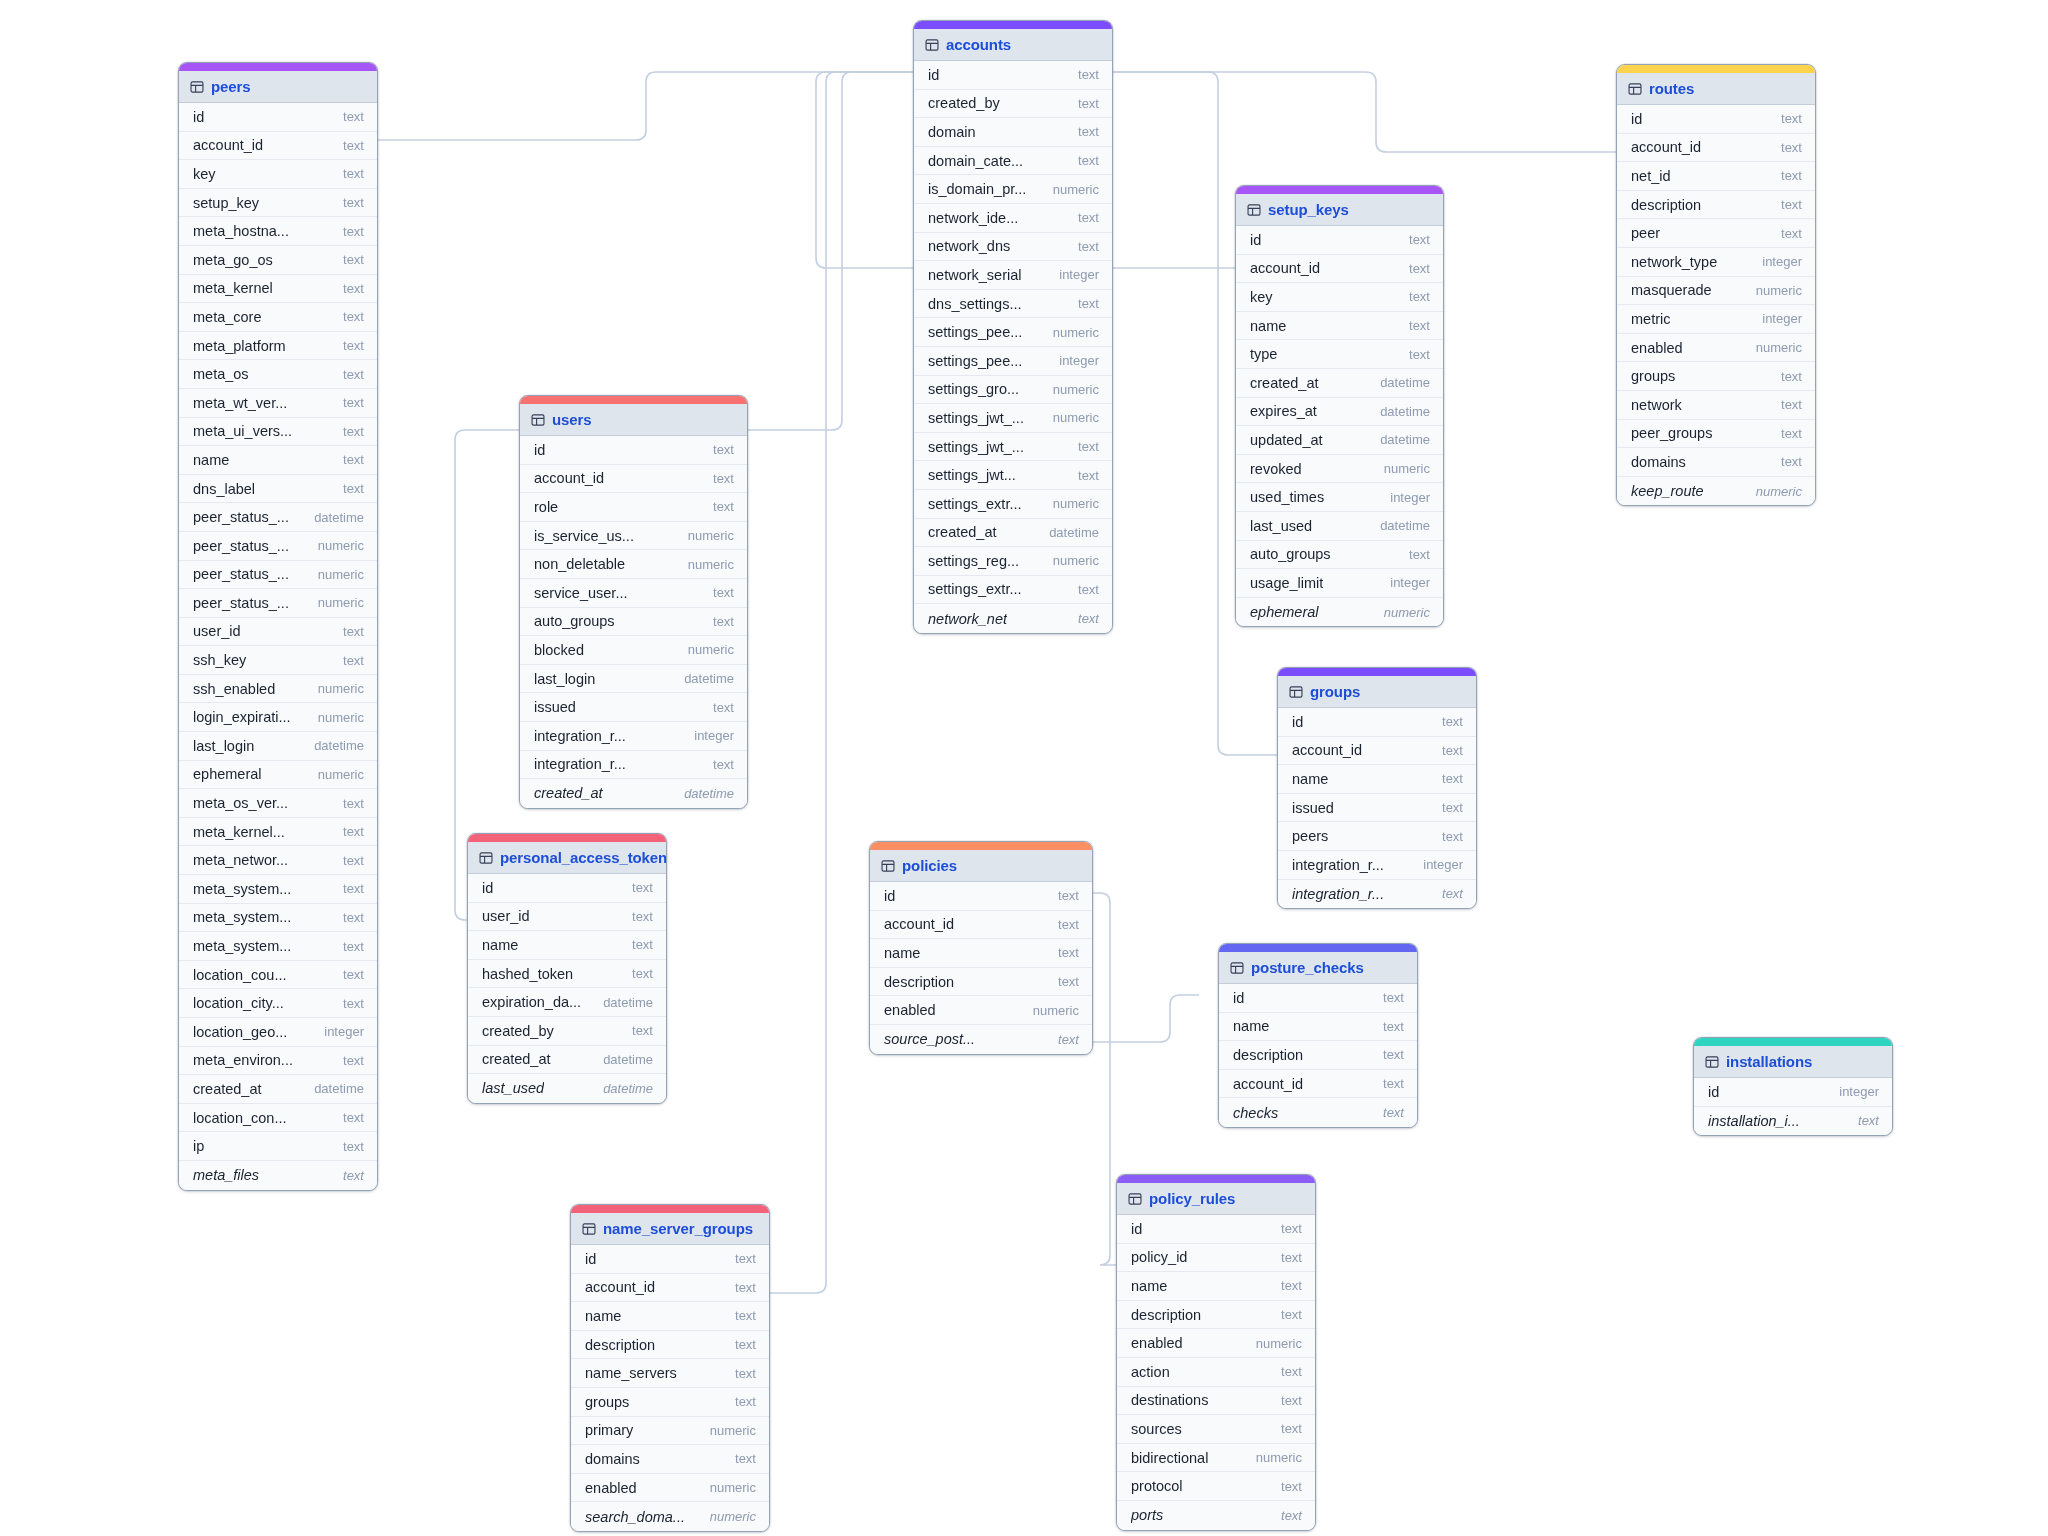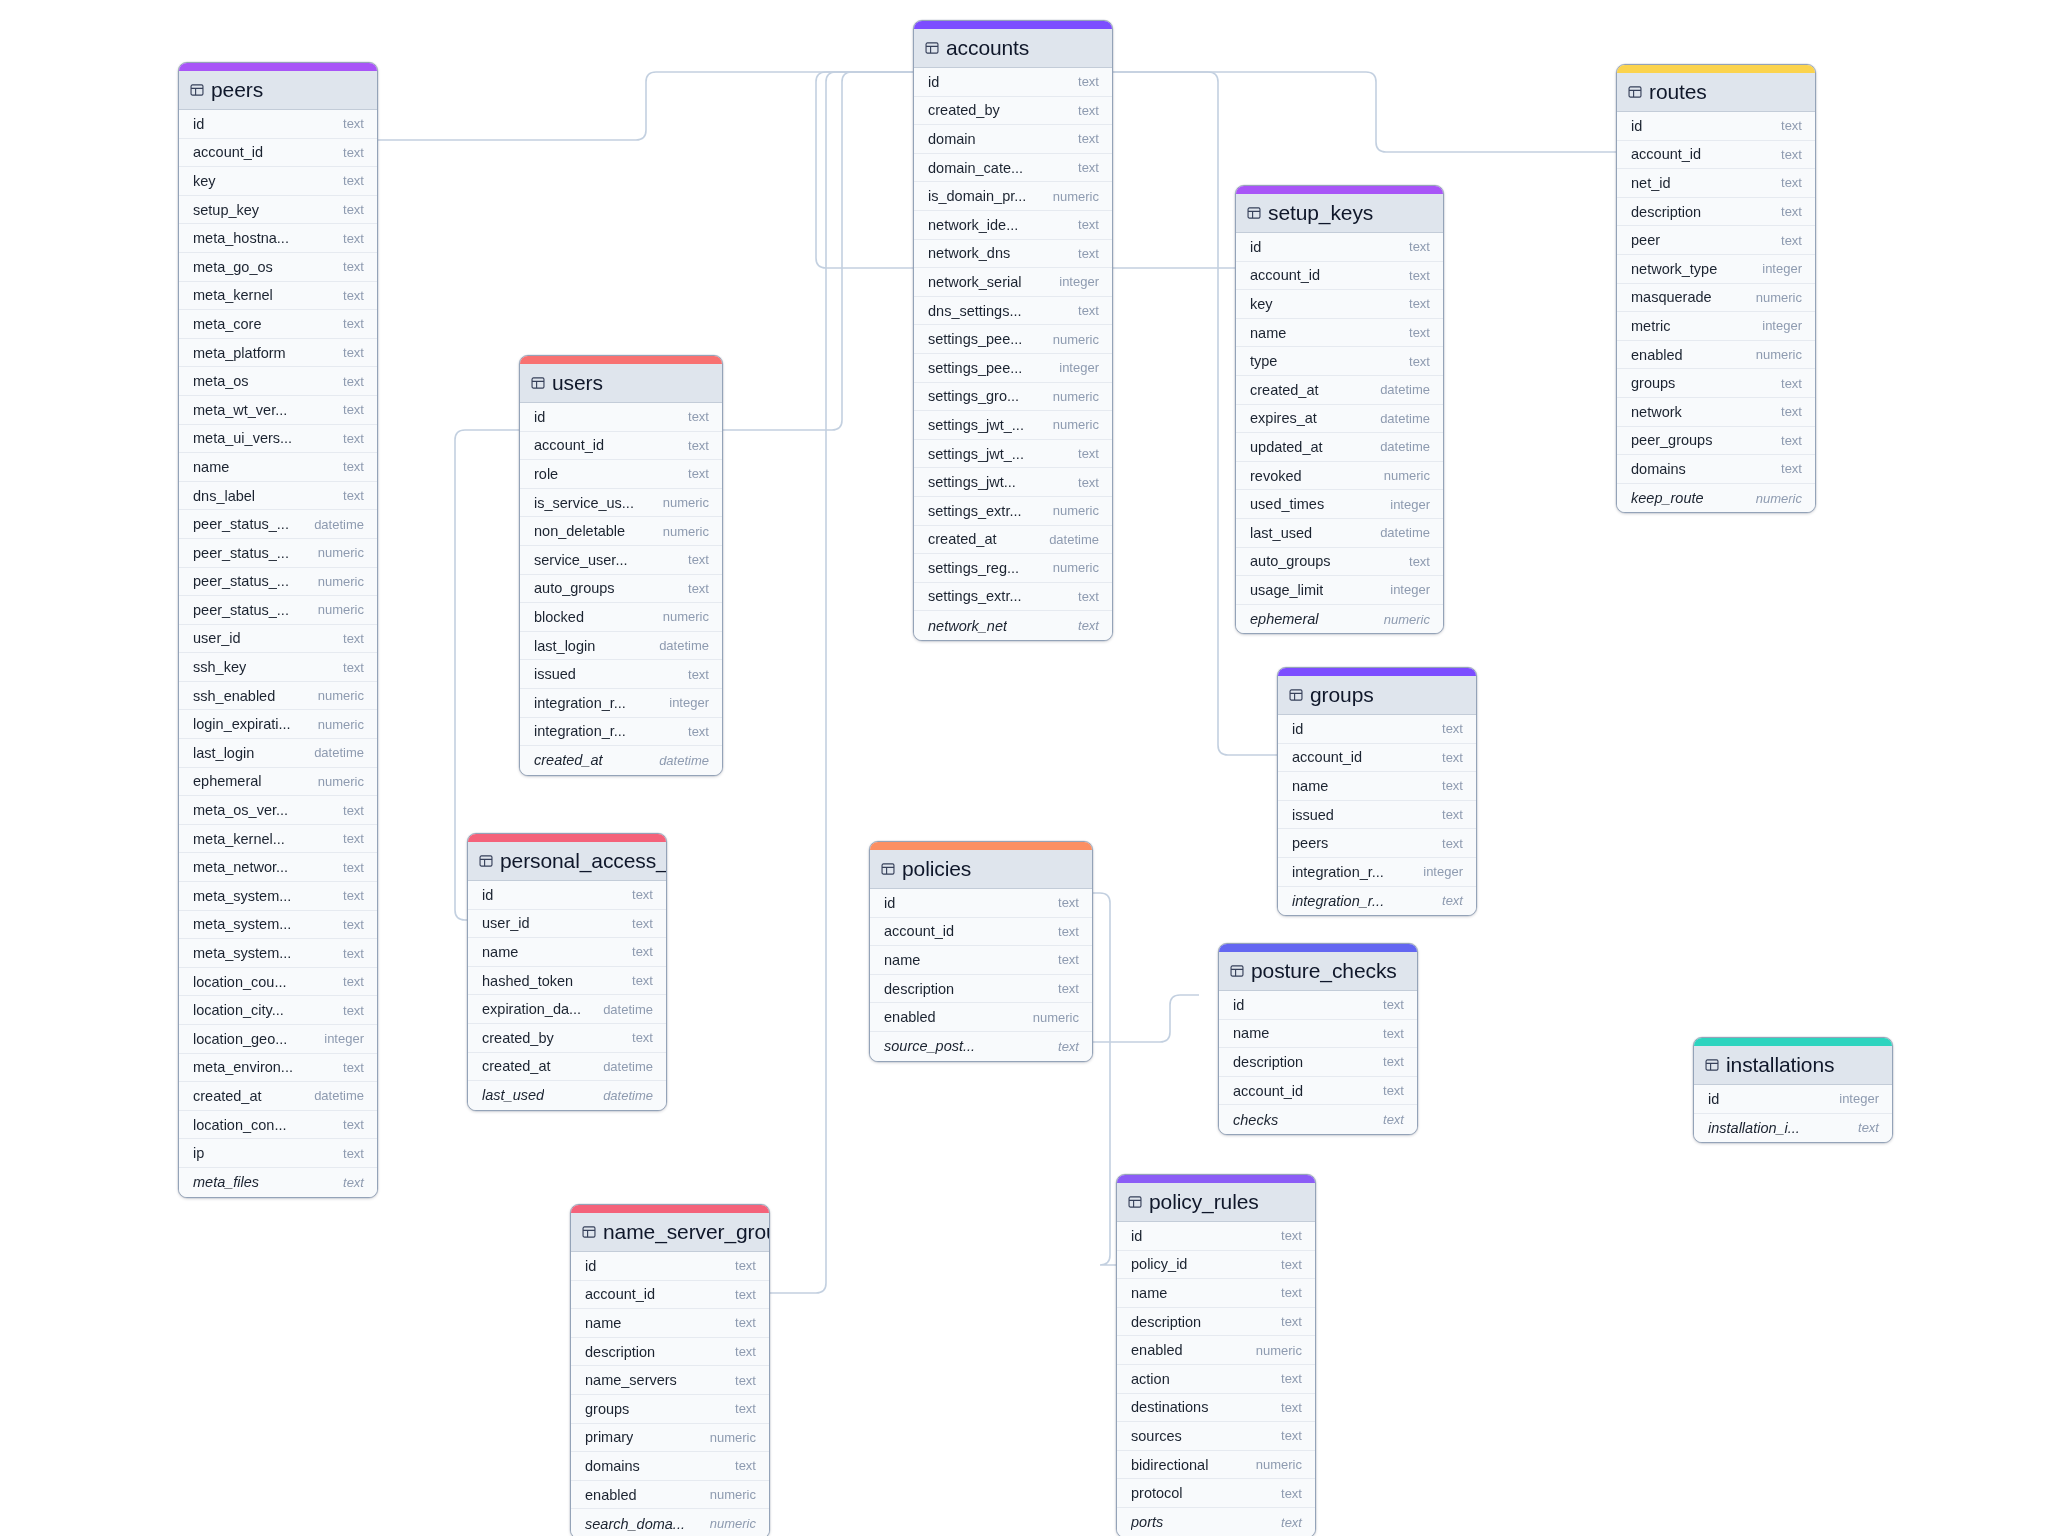--- a/index.html
+++ b/index.html
@@ -43,23 +43,23 @@
   .node-header {
     display: flex;
     align-items: center;
     gap: 7px;
     padding: 7px 11px 7px 11px;
     background: #dfe5ed;
     border-bottom: 1px solid #c3ccd8;
     box-sizing: border-box;
   }
   .node-title {
-    font-size: 21px;
-    font-weight: normal;
-    color: #0f172a;
+    font-size: 15px;
+    font-weight: bold;
+    color: #1d4ed8;
     letter-spacing: -0.1px;
     white-space: nowrap;
   }
   .table-glyph {
     width: 14px;
     height: 14px;
     flex: 0 0 14px;
     display: block;
   }
   .rows {
@@ -270,21 +270,21 @@
           <div class="row">
             <span class="col-name">ip</span>
             <span class="col-type">text</span>
           </div>
           <div class="row">
             <span class="col-name">meta_files</span>
             <span class="col-type">text</span>
           </div>
         </div>
       </div>
-      <div class="table-node" style="left: 519px; top: 355px; width: 204px;">
+      <div class="table-node" style="left: 519px; top: 395px; width: 229px;">
         <span class="accent-bar" style="background: rgb(248, 113, 113);"></span>
         <div class="node-header">
           <svg viewBox="0 0 16 16" class="table-glyph">
             <rect x="1.2" y="2.2" width="13.6" height="11.6" rx="1.6" fill="none" stroke="#36405a" stroke-width="1.3"></rect>
             <path d="M1.2 6.2 H14.8" stroke="#36405a" stroke-width="1.3"></path>
             <path d="M6.4 6.2 V13.8" stroke="#36405a" stroke-width="1.3"></path>
           </svg>
           <span class="node-title">users</span>
         </div>
         <div class="rows">

